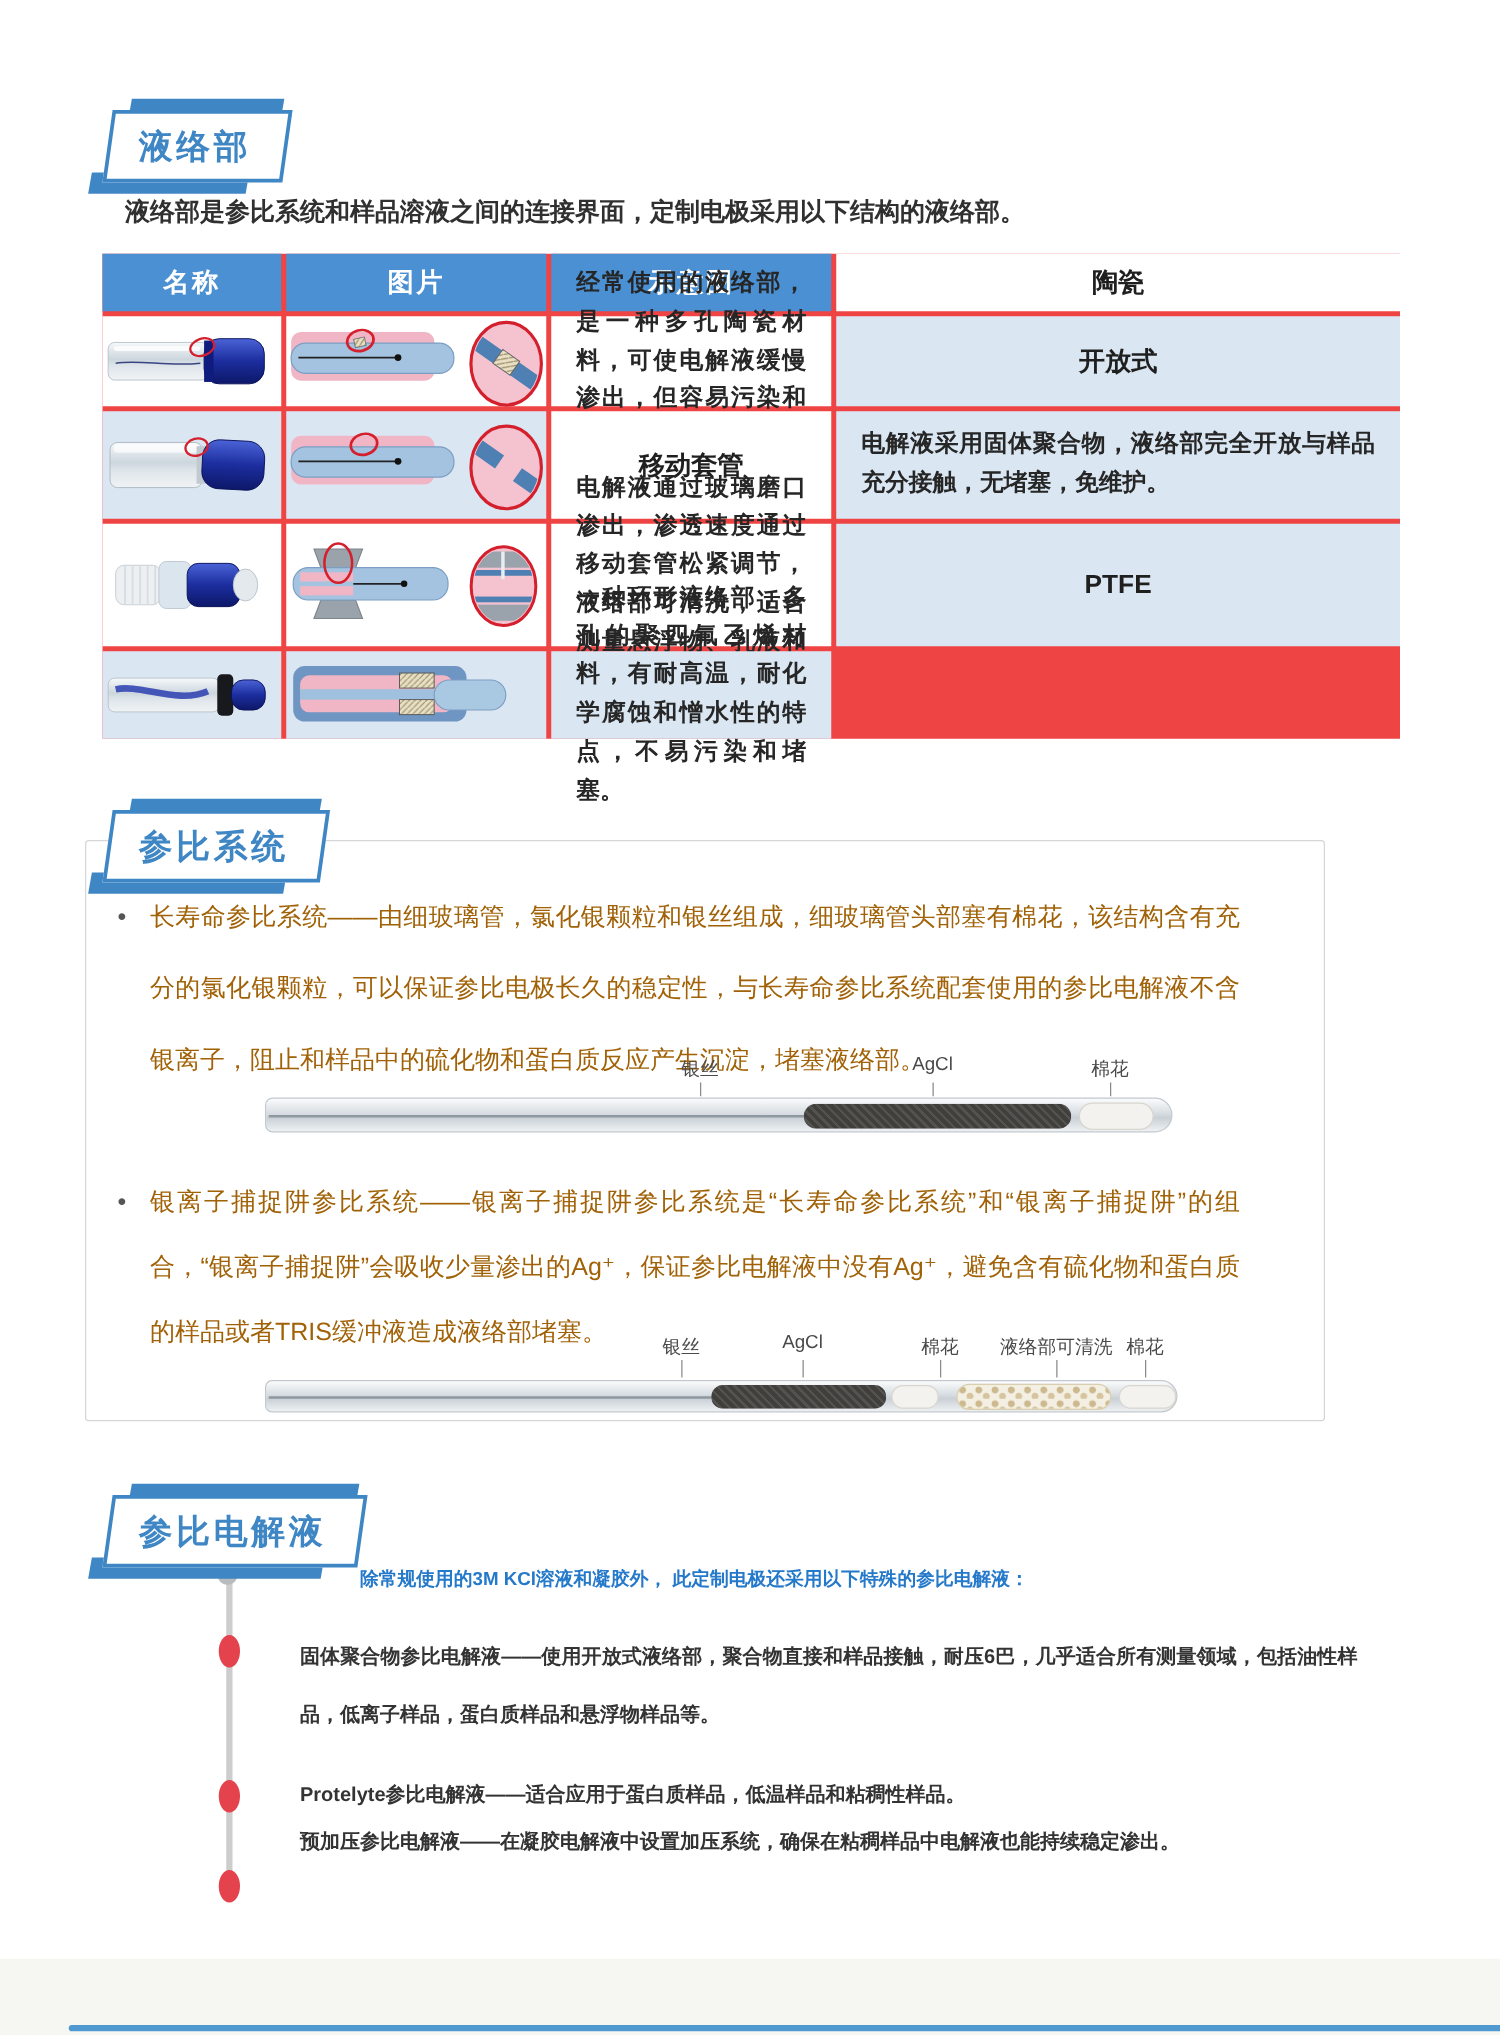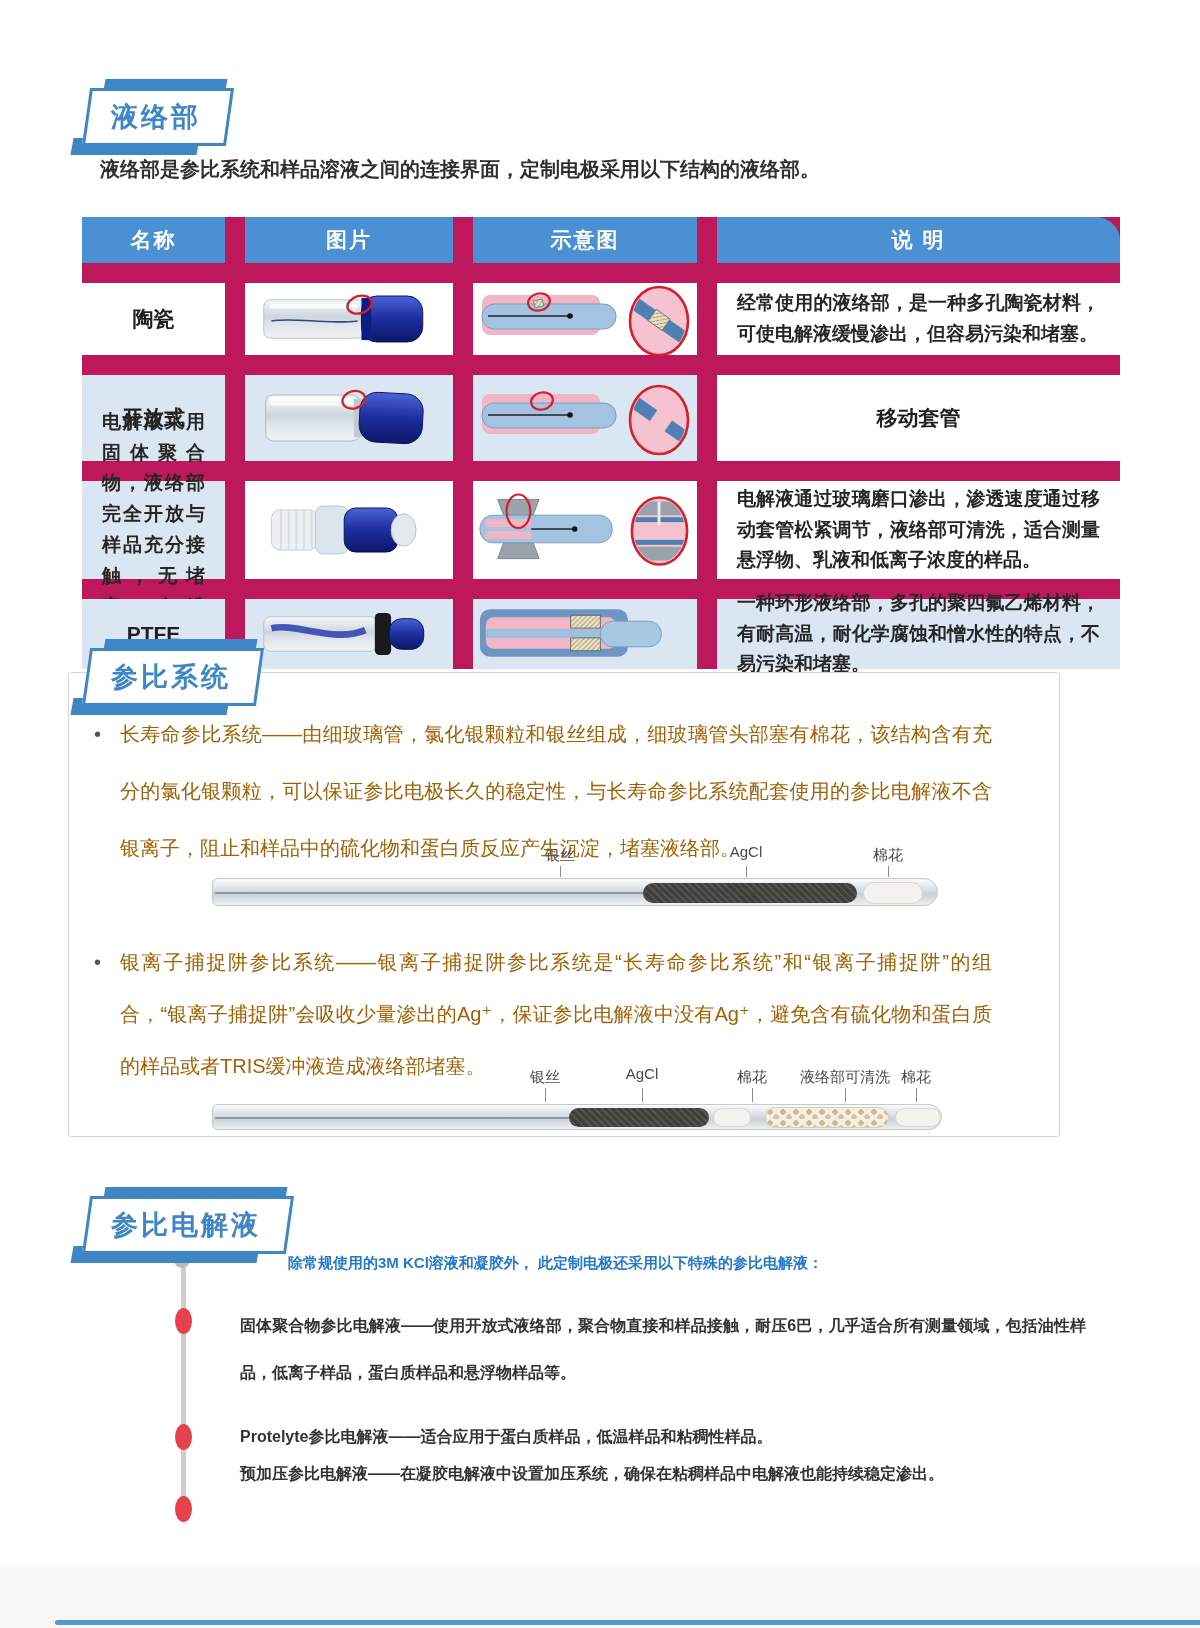--- a/index.html
+++ b/index.html
@@ -17,21 +17,21 @@
     transform:skewX(-8deg); z-index:1; }
   .badge .box span { display:inline-block; transform:skewX(8deg); font-size:27px; font-weight:bold;
     color:#3F86C5; letter-spacing:3px; white-space:nowrap; }
 
   
   .intro1 { position:absolute; left:100px; top:156px; font-size:20px; font-weight:bold; color:#303030; }
 
   
   .ljtable { position:absolute; left:82px; top:203px; width:1038px; display:grid;
     grid-template-columns:143px 208px 224px 1fr; grid-template-rows:46px 72px 86px 98px 70px;
-    gap:20px; background:#be185d;margin-top:14px; }
+    gap:4px; background:#ef4444; }
   .th { background:#4A90D2; color:#fff; font-weight:bold; font-size:21px;
     display:flex; align-items:center; justify-content:center; letter-spacing:2px; }
   .th.last { border-top-right-radius:24px; }
   .cell { display:flex; align-items:center; justify-content:center; }
   .cell.name { font-size:21px; font-weight:bold; color:#1f1f1f; }
   .cell.desc { justify-content:flex-start; padding:6px 20px; font-size:19px; font-weight:bold;
     color:#262626; line-height:1.62; text-align:justify; }
   .row-a { background:#ffffff; }
   .row-b { background:#DAE7F3; }
 
@@ -88,21 +88,20 @@
     </div>
     <div class="bar-bottom"></div>
   </div>
 
   <div class="intro1">液络部是参比系统和样品溶液之间的连接界面，定制电极采用以下结构的液络部。</div>
 
   <div class="ljtable">
     <div class="th">名称</div>
     <div class="th">图片</div>
     <div class="th">示意图</div>
-    <div class="th last">说 明</div>
 
     <div class="cell name row-a">陶瓷</div>
     <div class="cell row-a">
       <svg width="182" height="70" viewBox="0 0 190 72">
         <defs>
           <linearGradient id="gl" x1="0" y1="0" x2="0" y2="1">
             <stop offset="0" stop-color="#f6f9fb"></stop>
               <stop offset=".45" stop-color="#ccd6dd"></stop>
             <stop offset=".6" stop-color="#dde4e9"></stop>
               <stop offset="1" stop-color="#f0f3f5"></stop>

